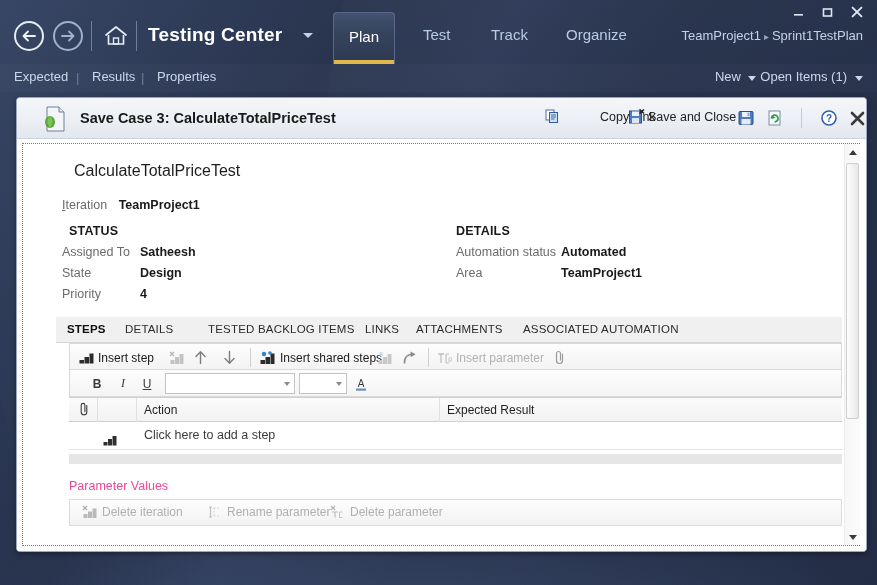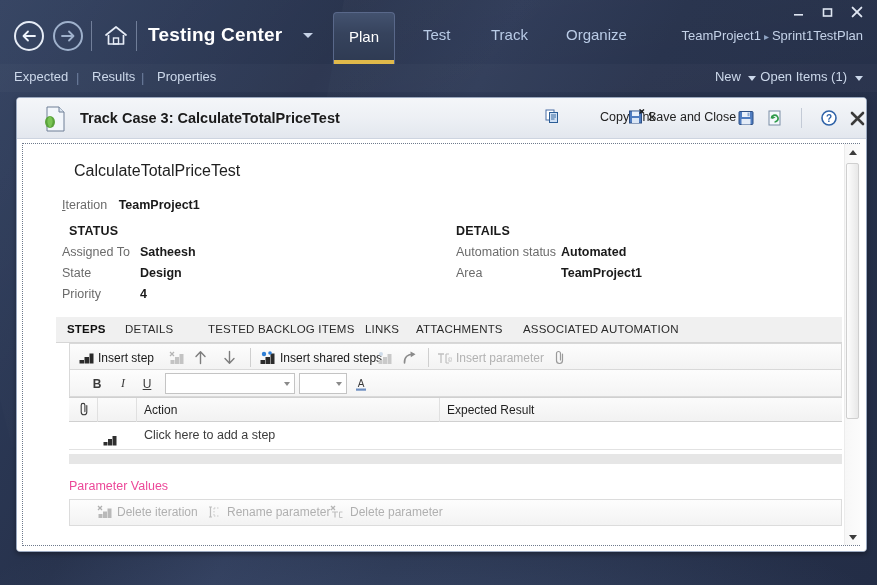--- a/index.html
+++ b/index.html
@@ -424,21 +424,21 @@
     width: 773px; height: 27px;
     background: linear-gradient(180deg, #fdfdfd 0%, #f3f3f3 100%);
     border: 1px solid #dcdcdc;
   }
   .pbtn {
     position: absolute; top: 5px;
     display: flex; align-items: center; gap: 4px;
     font-size: 12px; color: #b0b0b0;
     cursor: default; white-space: nowrap;
   }
-  #pb-delete-iter { left: 27px; }
+  #pb-delete-iter { left: 12px; }
   #pb-rename      { left: 137px; }
   #pb-delete-par  { left: 260px; }
 
   
   #vscroll {
     position: absolute; right: 6px; top: 5px;
     width: 16px; height: 401px;
     background: linear-gradient(90deg, #f7f7f7 0%, #fbfbfb 100%);
     border-left: 1px solid #ececec;
   }
@@ -556,21 +556,21 @@
 
     <div id="doc-titlebar">
       <div id="doc-file-icon">
         <svg width="24" height="26" viewBox="0 0 24 26" class="icon-svg">
           <path d="M4 1 H16 L21 6 V25 H4 Z" fill="#f2f6fb" stroke="#6f7f96" stroke-width="1"></path>
           <path d="M16 1 V6 H21" fill="#dbe5f0" stroke="#6f7f96" stroke-width="1"></path>
           <ellipse cx="7" cy="16" rx="5" ry="6" fill="#5aa33c"></ellipse>
           <path d="M7 10 C4 13 3 16 7 22 C11 16 10 13 7 10 Z" fill="#79c455"></path>
         </svg>
       </div>
-      <div id="doc-title">Track Case 3: CalculateTotalPriceTest</div>
+      <div id="doc-title">Save Case 3: CalculateTotalPriceTest</div>
 
       <div class="tb-action" id="act-copylink">
         <svg width="15" height="15" viewBox="0 0 15 15">
           <rect x="1" y="1" width="8" height="10" fill="#ffffff" stroke="#4a6fa5" stroke-width="1"></rect>
           <rect x="4.5" y="3.5" width="8" height="10" fill="#cfe0f5" stroke="#2b5d96" stroke-width="1"></rect>
           <path d="M6 6 H11 M6 8 H11 M6 10 H9.5" stroke="#2b5d96" stroke-width="0.9"></path>
         </svg>
         <span>Copy Link</span>
       </div>
 

